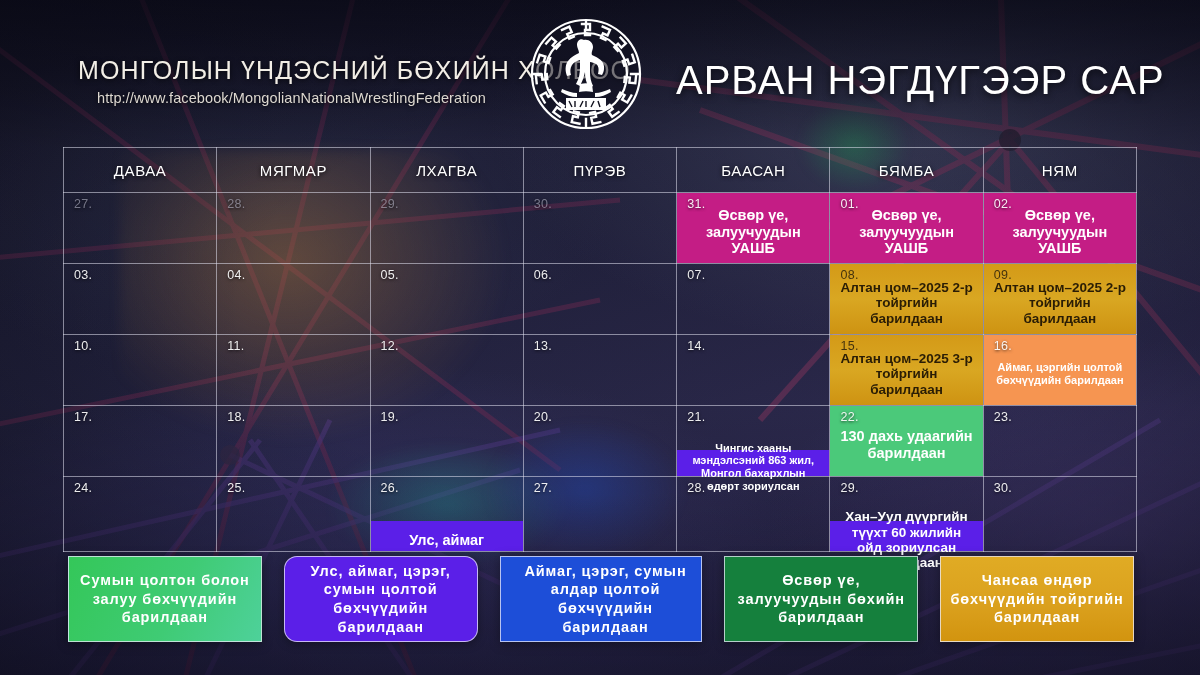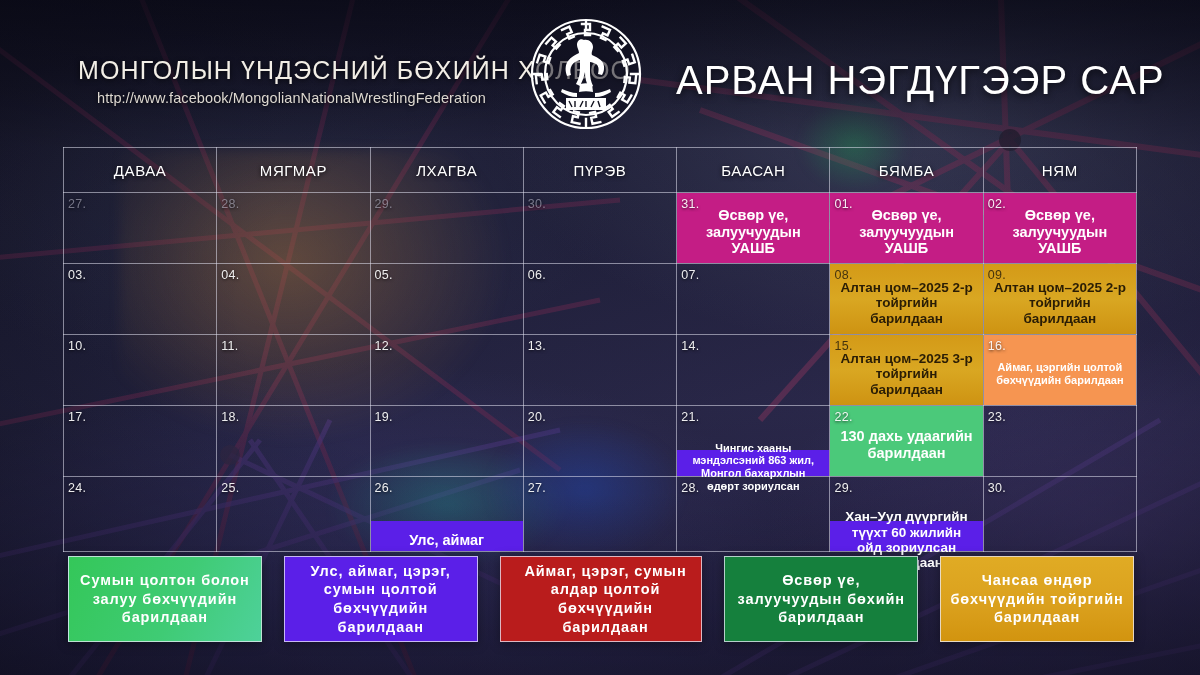--- a/index.html
+++ b/index.html
@@ -123,21 +123,21 @@
     letter-spacing: 0.6px;
     text-align: center;
     vertical-align: middle;
     text-shadow: 0 1px 4px rgba(0,0,0,0.85);
   }
   .cal td { height: 70px; position: relative; }
   .cal tr.last td { height: 74px; }
 
   .daynum {
     position: absolute;
-    left: 4px; top: 4px;
+    left: 10px; top: 4px;
     font-size: 12.5px;
     color: rgba(255,255,255,0.92);
     letter-spacing: 0.3px;
     text-shadow: 0 1px 3px rgba(0,0,0,0.7);
   }
   .daynum.muted { color: rgba(205,205,225,0.52); }
   .daynum.dark { color: rgba(30,22,10,0.80); text-shadow: none; }
 
   .ev {
     position: absolute;
@@ -184,22 +184,22 @@
     color: #ffffff;
     font-size: 14.5px;
     font-weight: 700;
     letter-spacing: 0.9px;
     line-height: 1.28;
     padding: 4px 8px;
     box-sizing: border-box;
     box-shadow: 0 2px 10px rgba(0,0,0,0.35);
   }
   .lg-green  { background: linear-gradient(115deg,#34C759 0%, #3FCB74 55%, #4ED19A 100%); }
-  .lg-violet { background: #5B1FE8; }
-  .lg-orange { background: #b91c1c; padding-left: 17px; }
+  .lg-violet { background: #5B1FE8; border-radius: 13px; }
+  .lg-orange { background: #1d4ed8; padding-left: 17px; }
   .lg-magenta{ background: #15803d; }
   .lg-gold   { background: linear-gradient(180deg,#E0AB24 0%, #DBA11E 55%, #D2940F 100%); }
 </style>
 </head>
 <body>
 
 <div class="stage">
 
   <div class="bg"></div>
   <svg class="bg-spokes" viewBox="0 0 1200 675" preserveAspectRatio="none">

